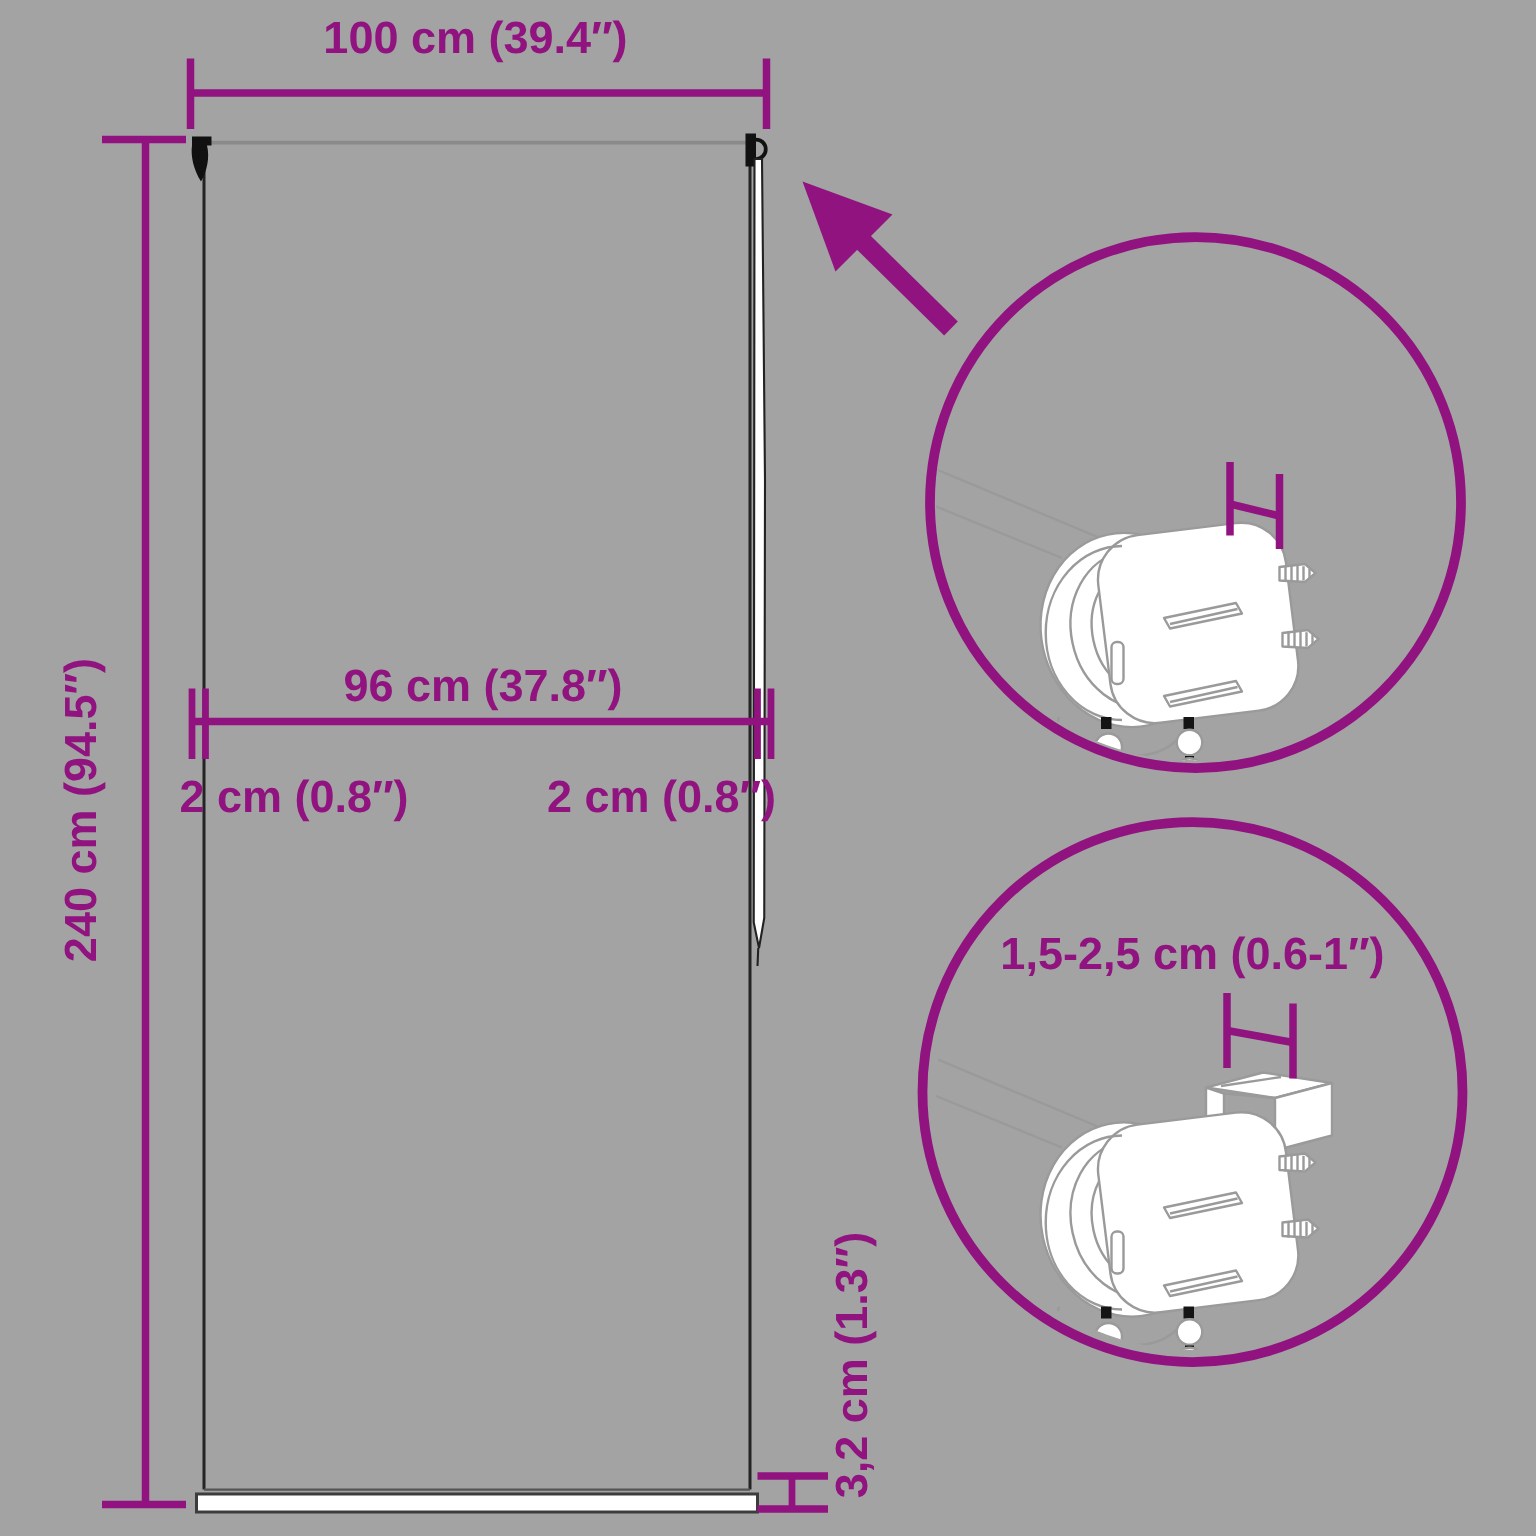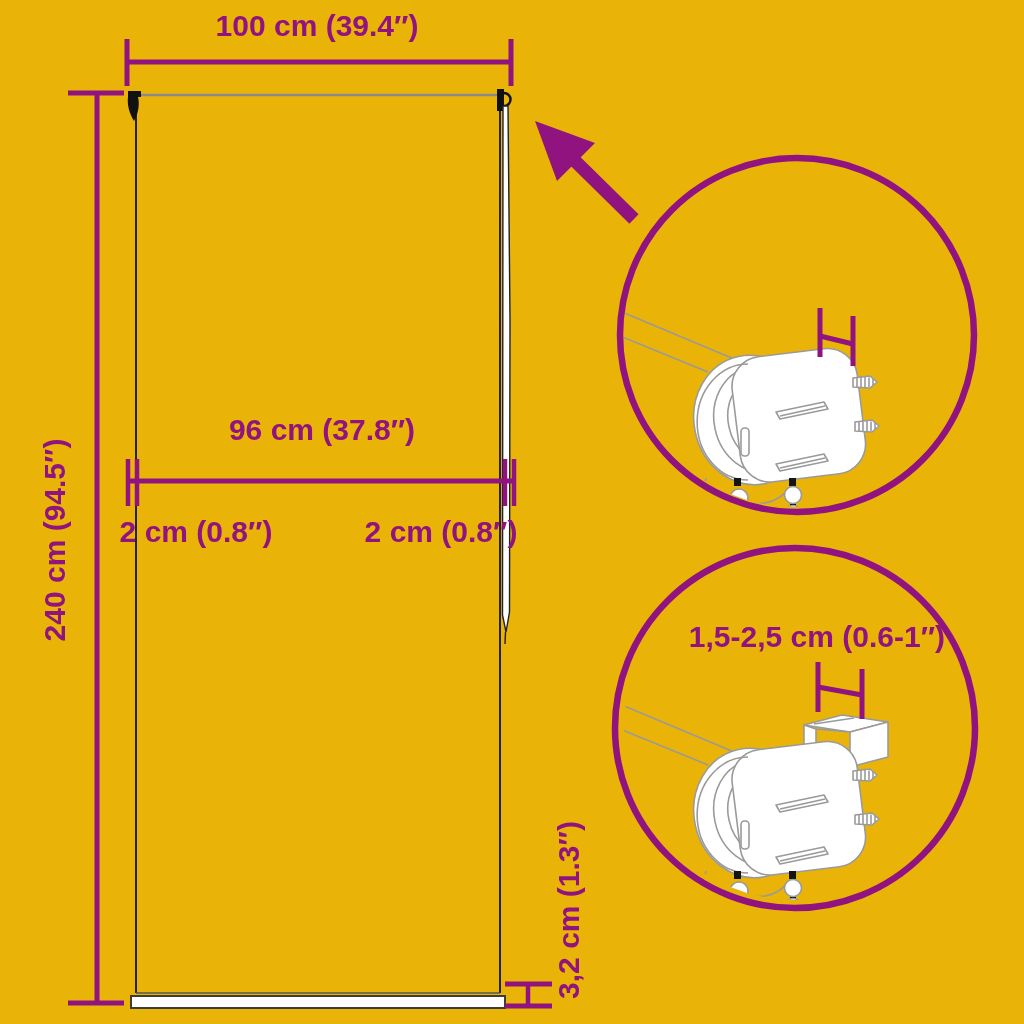--- a/index.html
+++ b/index.html
@@ -4,21 +4,21 @@
 <style>
   :root{
     --accent:#90137f;
     --drawing:#9a9a9a;
     --edge:#222222;
   }
   html,body{margin:0;padding:0;background:#ffffff;}
   .canvas{
     position:relative;
     width:1024px;height:1024px;
-    background:#eab308;
+    background:#a3a3a3;
     overflow:hidden;
     font-family:"Liberation Sans", sans-serif;
   }
   svg{position:absolute;left:0;top:0;}
   .dim{stroke:var(--accent);stroke-width:5;fill:none;}
   .dim-thin{stroke:var(--accent);stroke-width:4.5;fill:none;}
   .ring{stroke:var(--accent);stroke-width:6.5;fill:none;}
   .art{stroke:var(--drawing);stroke-width:1.6;fill:none;stroke-linejoin:round;}
   .wfill{stroke:var(--drawing);stroke-width:1.6;fill:#ffffff;stroke-linejoin:round;}
   .dk{fill:#141414;stroke:none;}
@@ -167,24 +167,24 @@
         <line class="dim" x1="862" y1="669" x2="862" y2="719"></line>
         <line class="dim" x1="818" y1="687" x2="862" y2="695"></line>
       </g>
     </g>
   </svg>
 
   <div class="lbl" style="left:117px;top:8px;width:400px;">100 cm (39.4″)</div>
 
   <div class="lbl vert" style="left:-118px;top:520px;width:350px;height:40px;">240 cm (94.5″)</div>
 
-  <div class="lbl" style="left:122px;top:412px;width:400px;text-align:center;">96 cm (37.8″)</div>
+  <div class="lbl" style="left:122px;top:440px;width:400px;text-align:center;">96 cm (37.8″)</div>
 
   <div class="lbl" style="left:46px;top:514px;width:300px;">2 cm (0.8″)</div>
 
   <div class="lbl" style="left:291px;top:514px;width:300px;">2 cm (0.8″)</div>
 
   <div class="lbl vert" style="left:396px;top:890px;width:350px;height:40px;">3,2 cm (1.3″)</div>
 
 
-  <div class="lbl" style="left:645px;top:619px;width:300px;text-align:right;">1,5-2,5 cm (0.6-1″)</div>
+  <div class="lbl" style="left:645px;top:619px;width:300px;">1,5-2,5 cm (0.6-1″)</div>
 
 </div>
 
 </body></html>

